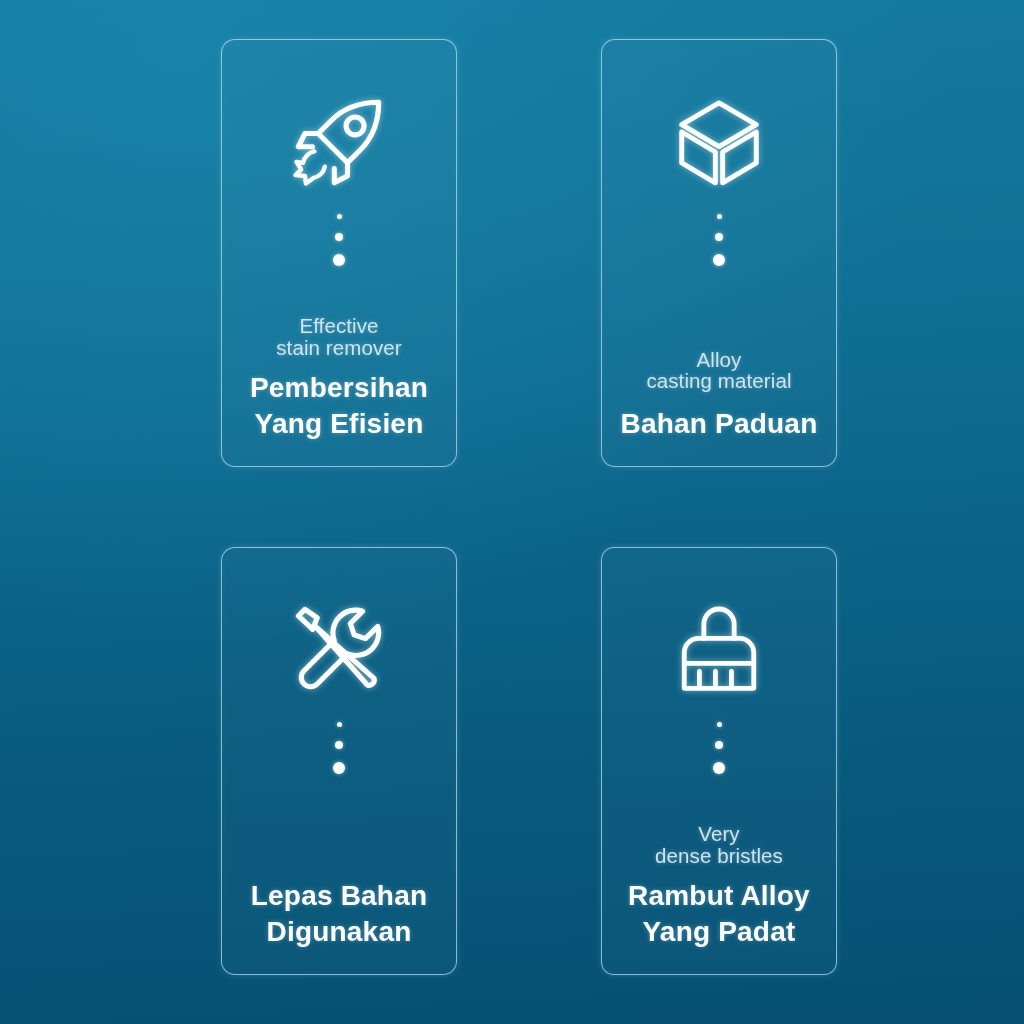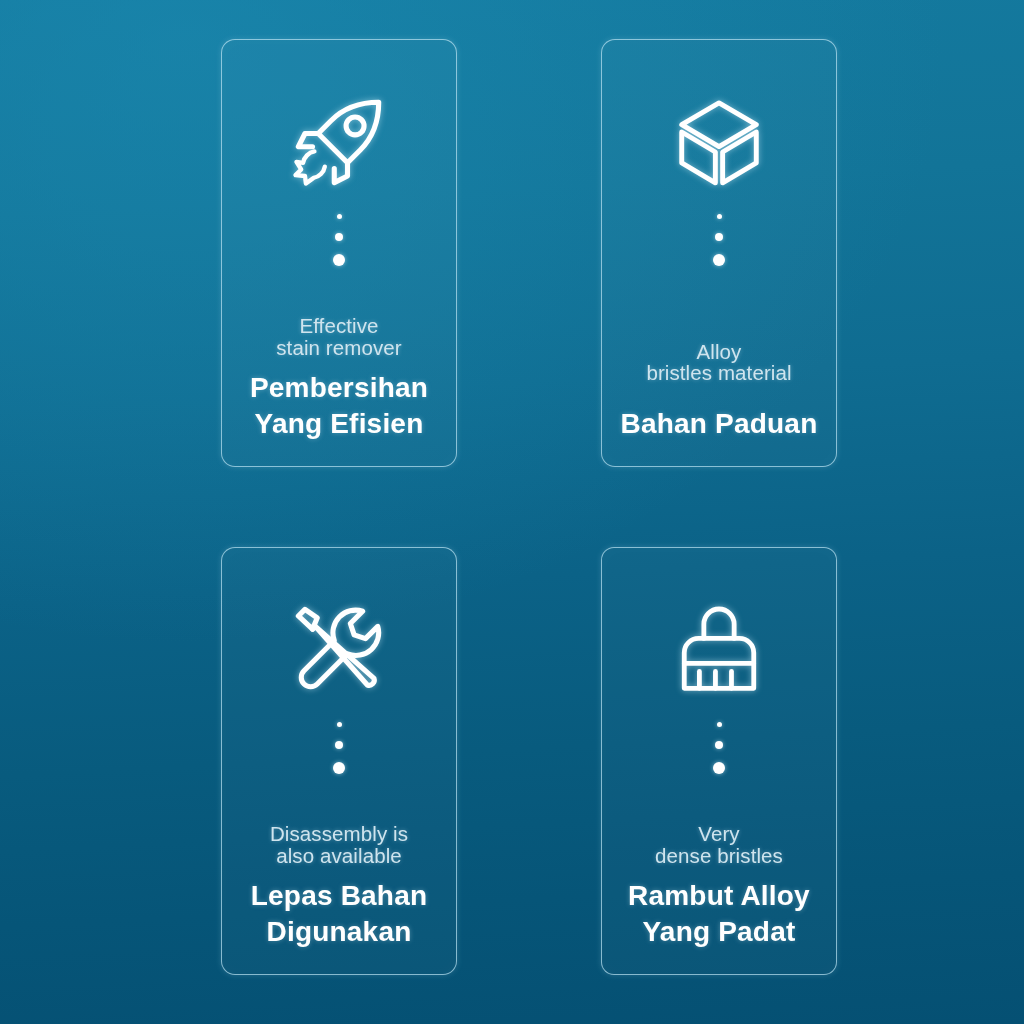--- a/index.html
+++ b/index.html
@@ -126,21 +126,21 @@
   .label-id {
     margin-top: 12px;
     color: #ffffff;
     font-size: 28px;
     line-height: 1.28;
     font-weight: 600;
     letter-spacing: 0.2px;
     text-shadow: 0 0 5px rgba(205, 235, 250, 0.35);
     white-space: pre-line;
   }
-  .card.one-line .label-id { margin-top: 22px; }
+  .card.one-line .label-id { margin-top: 14px; }
 </style>
 </head>
 <body>
 
 <div id="stage">
   <div class="grid">
 
     <div class="card pos-tl">
       <div class="icon-wrap">
         <svg viewBox="0 0 110 110" width="104" height="104" aria-hidden="true">
@@ -173,21 +173,21 @@
           <path class="icon-stroke" d="M96 44 L59 66 L59 100 L96 78 Z"></path>
         </svg>
       </div>
       <div class="dots">
         <span class="dot d1"></span>
         <span class="dot d2"></span>
         <span class="dot d3"></span>
       </div>
       <div class="labels">
         <div class="label-en">Alloy
-bristles material</div>
+casting material</div>
         <div class="label-id">Bahan Paduan</div>
       </div>
     </div>
 
     <div class="card pos-bl">
       <div class="icon-wrap">
         <svg viewBox="0 0 110 110" width="104" height="104" aria-hidden="true">
 
           <path class="icon-stroke" d="M12 19 L19 12 L32 21 L27 33 Z"></path>
           <path class="icon-stroke" d="M27 33 L30 30 L92 85 A5.5 5.5 0 0 1 85 92 L30 30"></path>
@@ -196,22 +196,20 @@
                    A24 24 0 0 0 50 45 L18 77 A9.5 9.5 0 0 0 32 91 L64 59
                    A24 24 0 0 0 96 30 Z"></path>
         </svg>
       </div>
       <div class="dots">
         <span class="dot d1"></span>
         <span class="dot d2"></span>
         <span class="dot d3"></span>
       </div>
       <div class="labels">
-        <div class="label-en">Disassembly is
-also available</div>
         <div class="label-id">Lepas Bahan
 Digunakan</div>
       </div>
     </div>
 
     <div class="card pos-br">
       <div class="icon-wrap">
         <svg viewBox="0 0 110 110" width="98" height="98" aria-hidden="true">
           <path class="icon-stroke" d="M38 42 L38 26 A17 17 0 0 1 72 26 L72 42"></path>
           <path class="icon-stroke" d="M16 70 L16 58 A16 16 0 0 1 32 42 L78 42 A16 16 0 0 1 94 58 L94 70 Z"></path>

